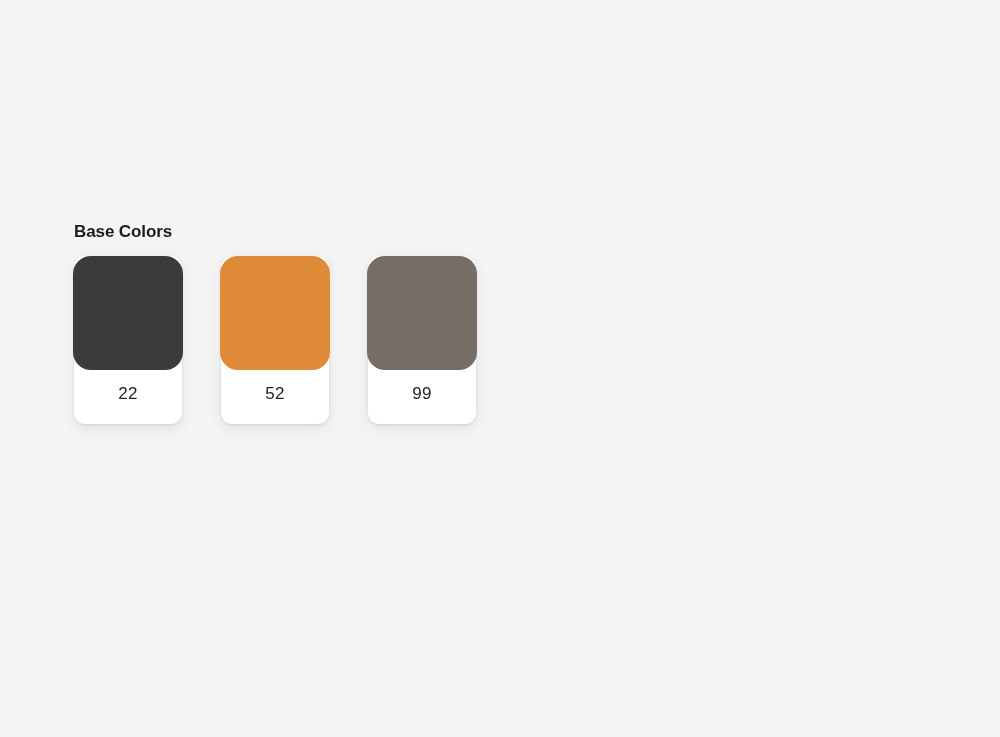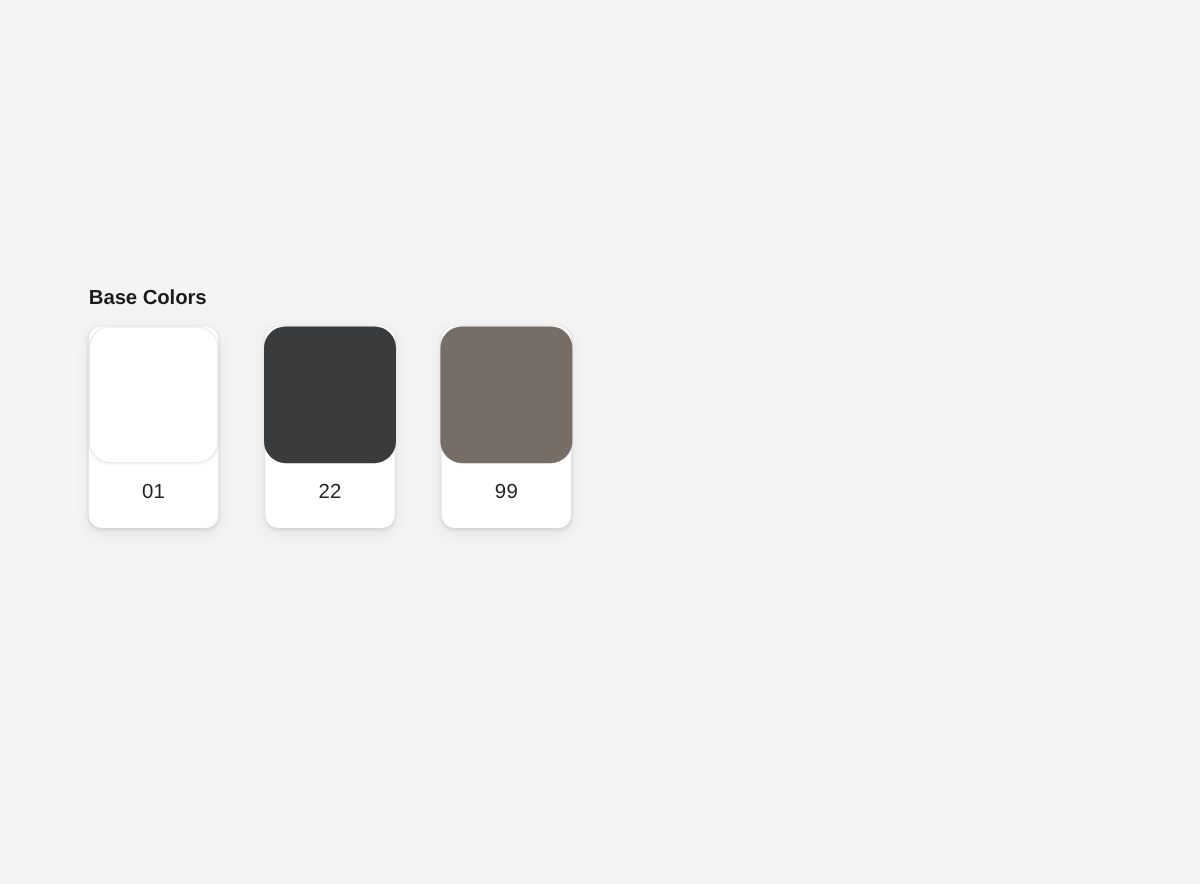--- a/index.html
+++ b/index.html
@@ -12,21 +12,21 @@
     height: 737px;
     background: #f4f4f4;
     font-family: "Liberation Sans", sans-serif;
     overflow: hidden;
     position: relative;
   }
 
   #palette-section {
     position: absolute;
     left: 74px;
-    top: 238px;
+    top: 222px;
   }
 
   #section-title {
     font-size: 17px;
     font-weight: bold;
     color: #1b1b1b;
     letter-spacing: -0.1px;
     margin: 0 0 14px 0;
     line-height: 20px;
     white-space: nowrap;
@@ -80,26 +80,26 @@
 </style>
 </head>
 <body style="background: rgb(244, 244, 244);">
 
 <section id="palette-section">
 
   <h2 id="section-title">Base Colors</h2>
 
   <div id="swatch-row">
       <div class="swatch-card">
-        <div class="swatch-tile is-light" style="background: rgb(255, 255, 255);"></div>
-        <div class="swatch-label">01</div>
+        <div class="swatch-tile" style="background: rgb(58, 59, 61);"></div>
+        <div class="swatch-label">22</div>
       </div>
       <div class="swatch-card">
-        <div class="swatch-tile" style="background: rgb(58, 59, 61);"></div>
-        <div class="swatch-label">22</div>
+        <div class="swatch-tile" style="background: rgb(223, 138, 57);"></div>
+        <div class="swatch-label">52</div>
       </div>
       <div class="swatch-card">
         <div class="swatch-tile" style="background: rgb(119, 109, 103);"></div>
         <div class="swatch-label">99</div>
       </div>
     </div>
 
 </section>
 
 </body></html>

